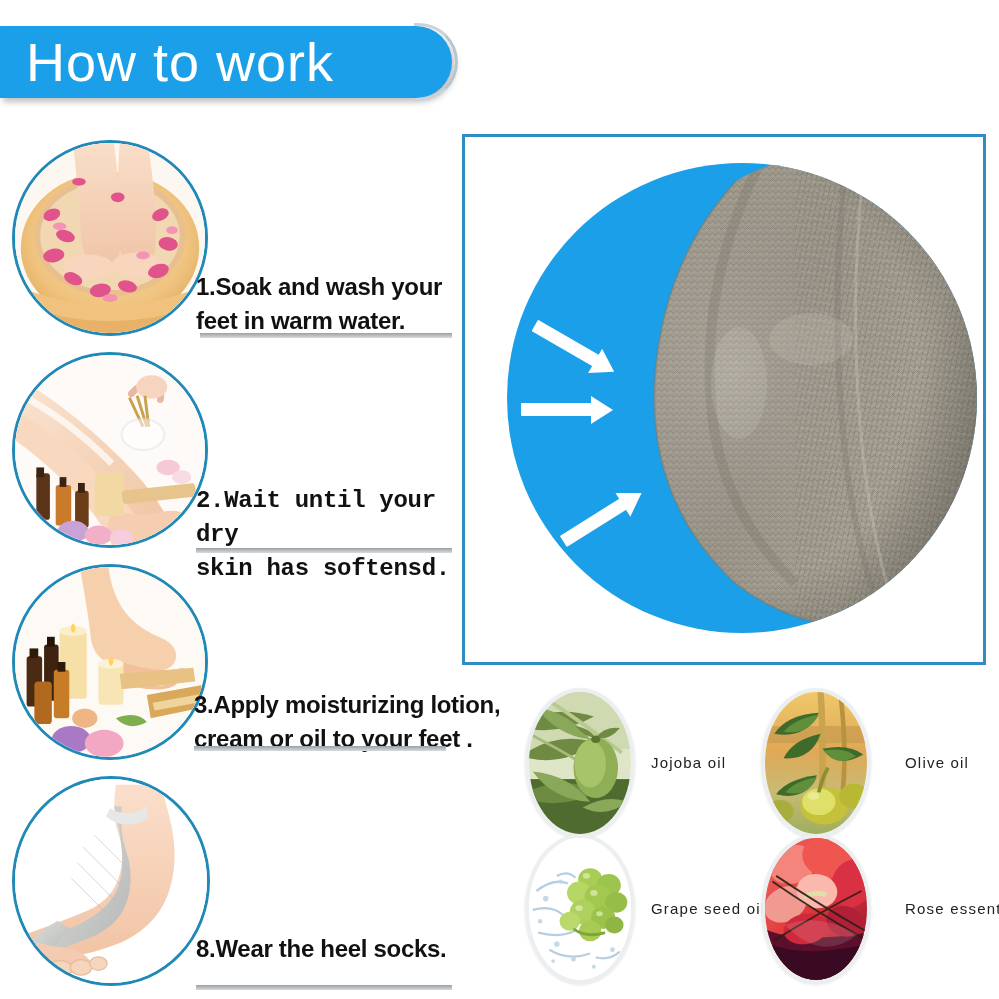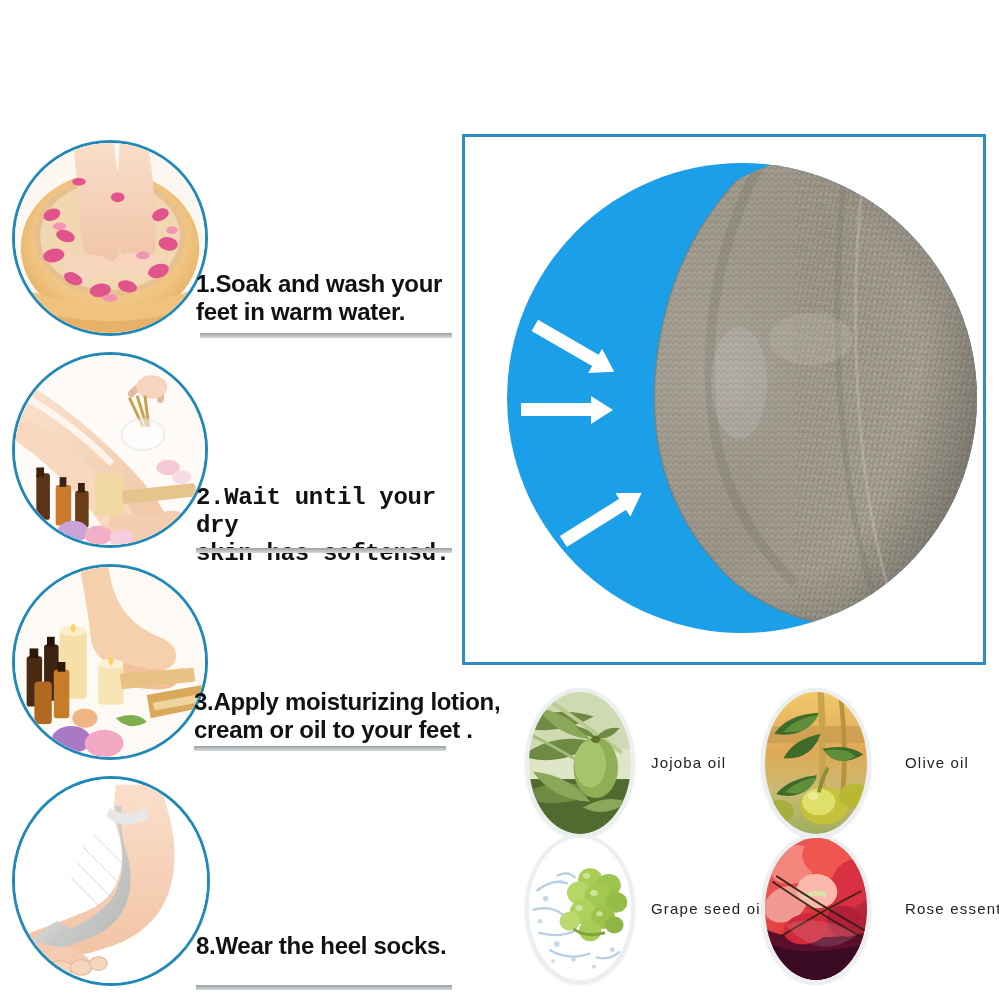--- a/index.html
+++ b/index.html
@@ -45,21 +45,21 @@
     border:3px solid #2089b8;
     overflow:hidden;
     background:#fff;
     box-sizing:border-box;
   }
   .step-4 .circle{width:198px;height:210px;border-radius:50%;}
 
   .step-caption{
     position:absolute;left:196px;
     font-size:24px;font-weight:bold;color:#111;
-    line-height:28px;letter-spacing:-.3px;
+    line-height:34px;letter-spacing:-.3px;
     white-space:pre-line;
   }
   .step-1 .step-caption{top:134px;width:270px;}
   .step-2 .step-caption{top:136px;width:270px;}
   .step-3 .step-caption{top:128px;width:340px;left:194px;}
   .step-4 .step-caption{top:160px;width:300px;left:196px;}
 
   .rule{
     position:absolute;height:5px;
     background:linear-gradient(to bottom,#9aa0a4,#d8dbdd);
@@ -114,20 +114,24 @@
   .oil-grape{left:20px;top:146px;}
   .oil-grape .oil-label{left:126px;}
   .oil-rose{left:256px;top:146px;}
   .oil-rose .oil-label{left:144px;}
 </style>
 </head>
 <body>
 
 <div class="root">
 
+  <div class="title-banner">
+    <div class="title-text">How to work</div>
+    <div class="cap"></div>
+  </div>
 
   <div class="steps">
 
     <div class="step step-1">
       <div class="circle">
         <svg class="img-fill" viewBox="0 0 196 196" preserveAspectRatio="none">
           <defs>
             <radialGradient id="tubG" cx="50%" cy="45%" r="62%">
               <stop offset="0%" stop-color="#f8dca8"></stop>
                 <stop offset="70%" stop-color="#f0c480"></stop>

